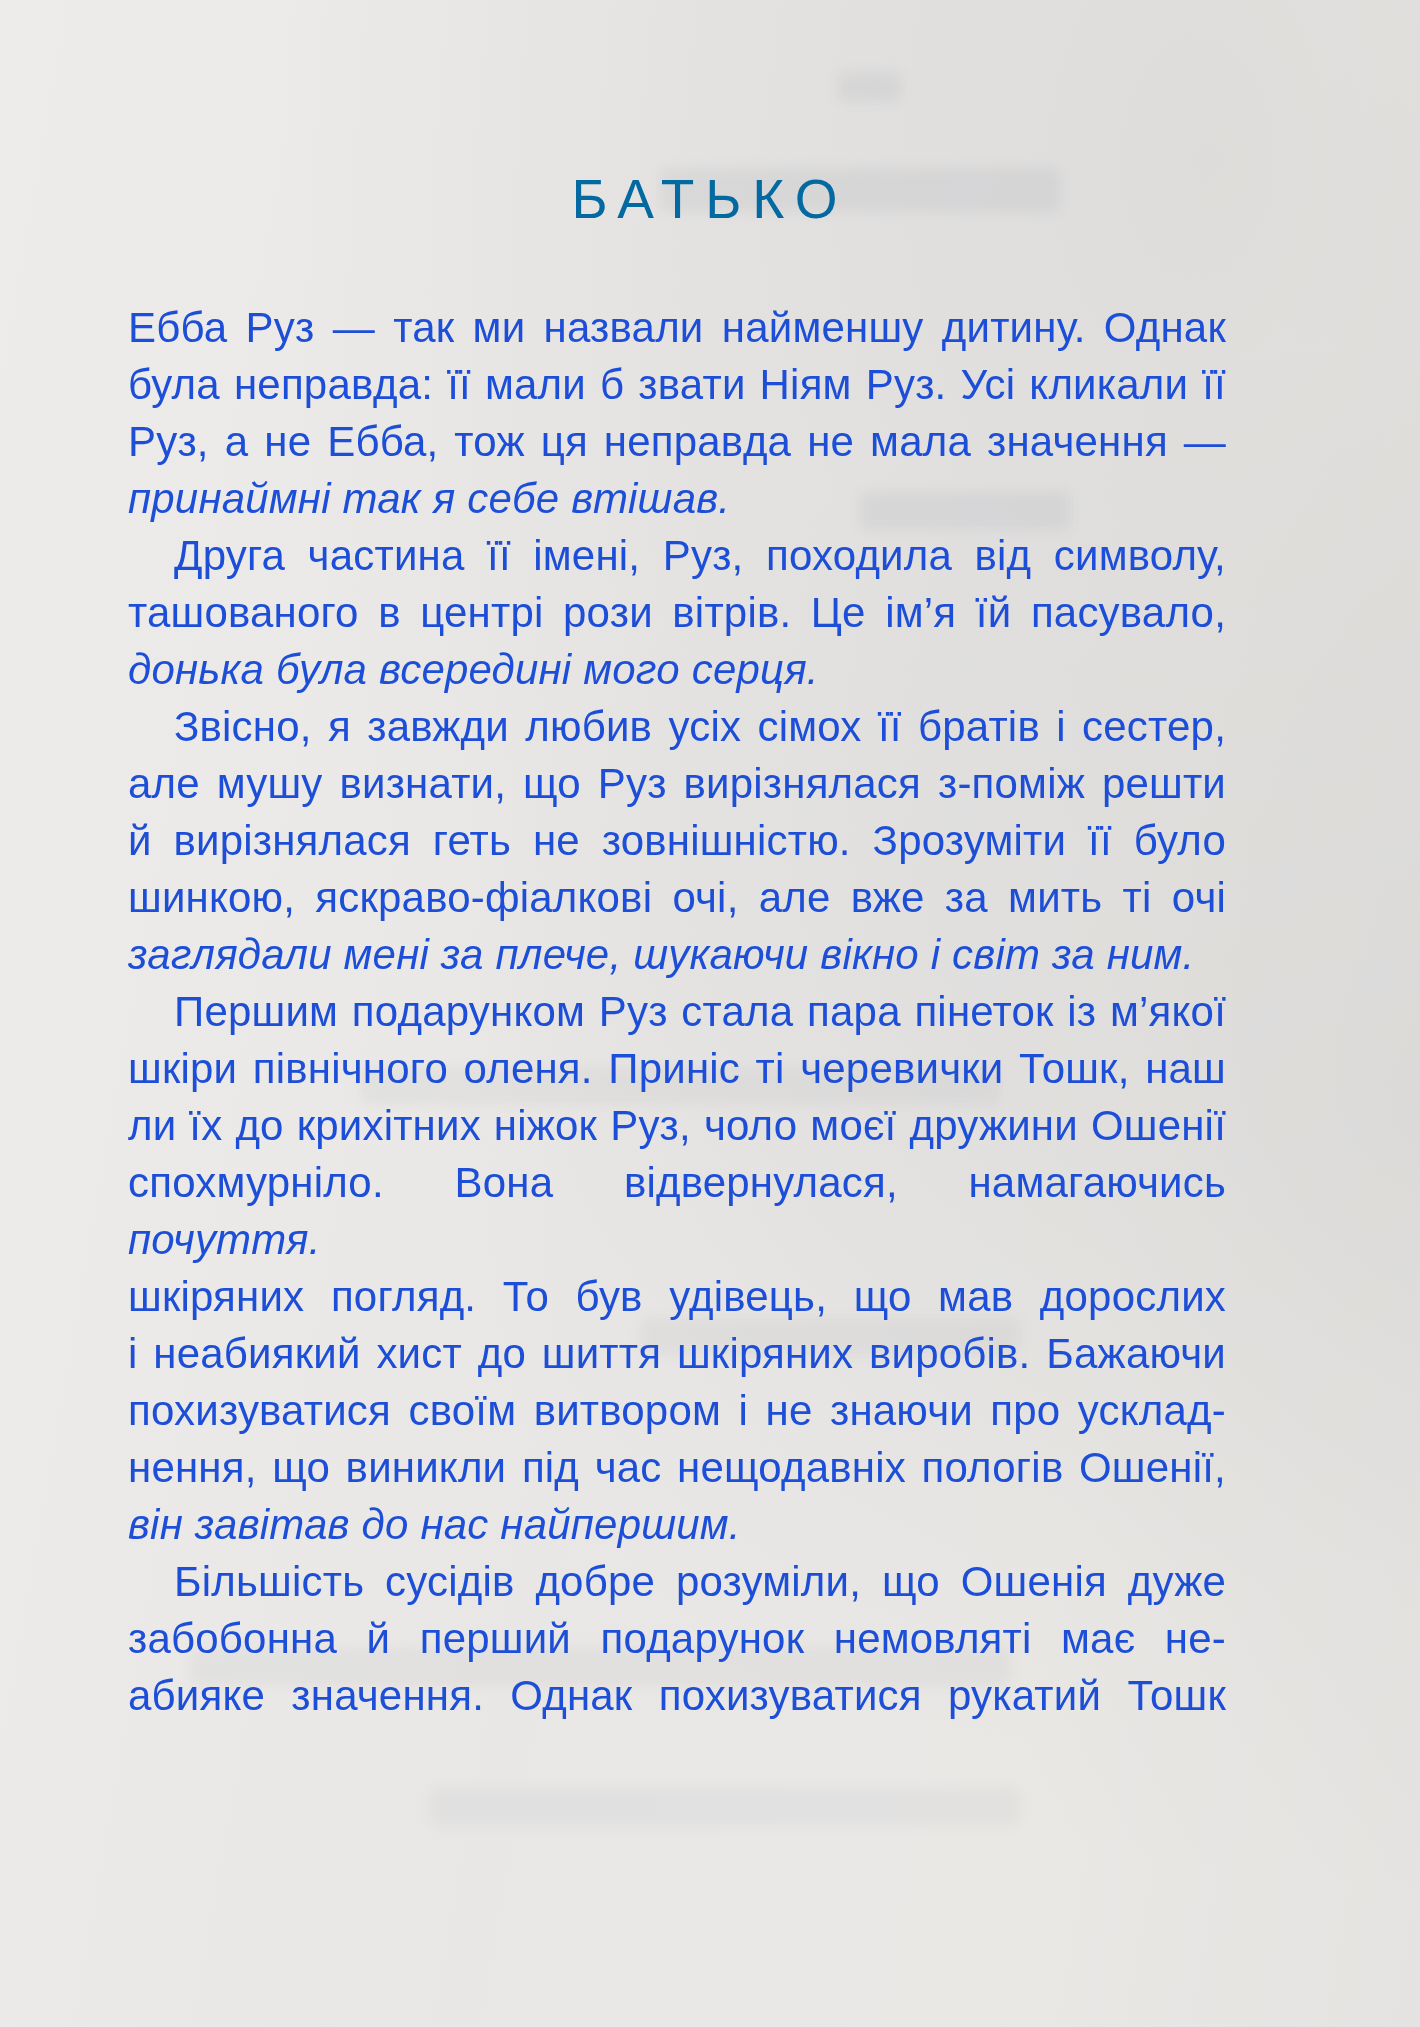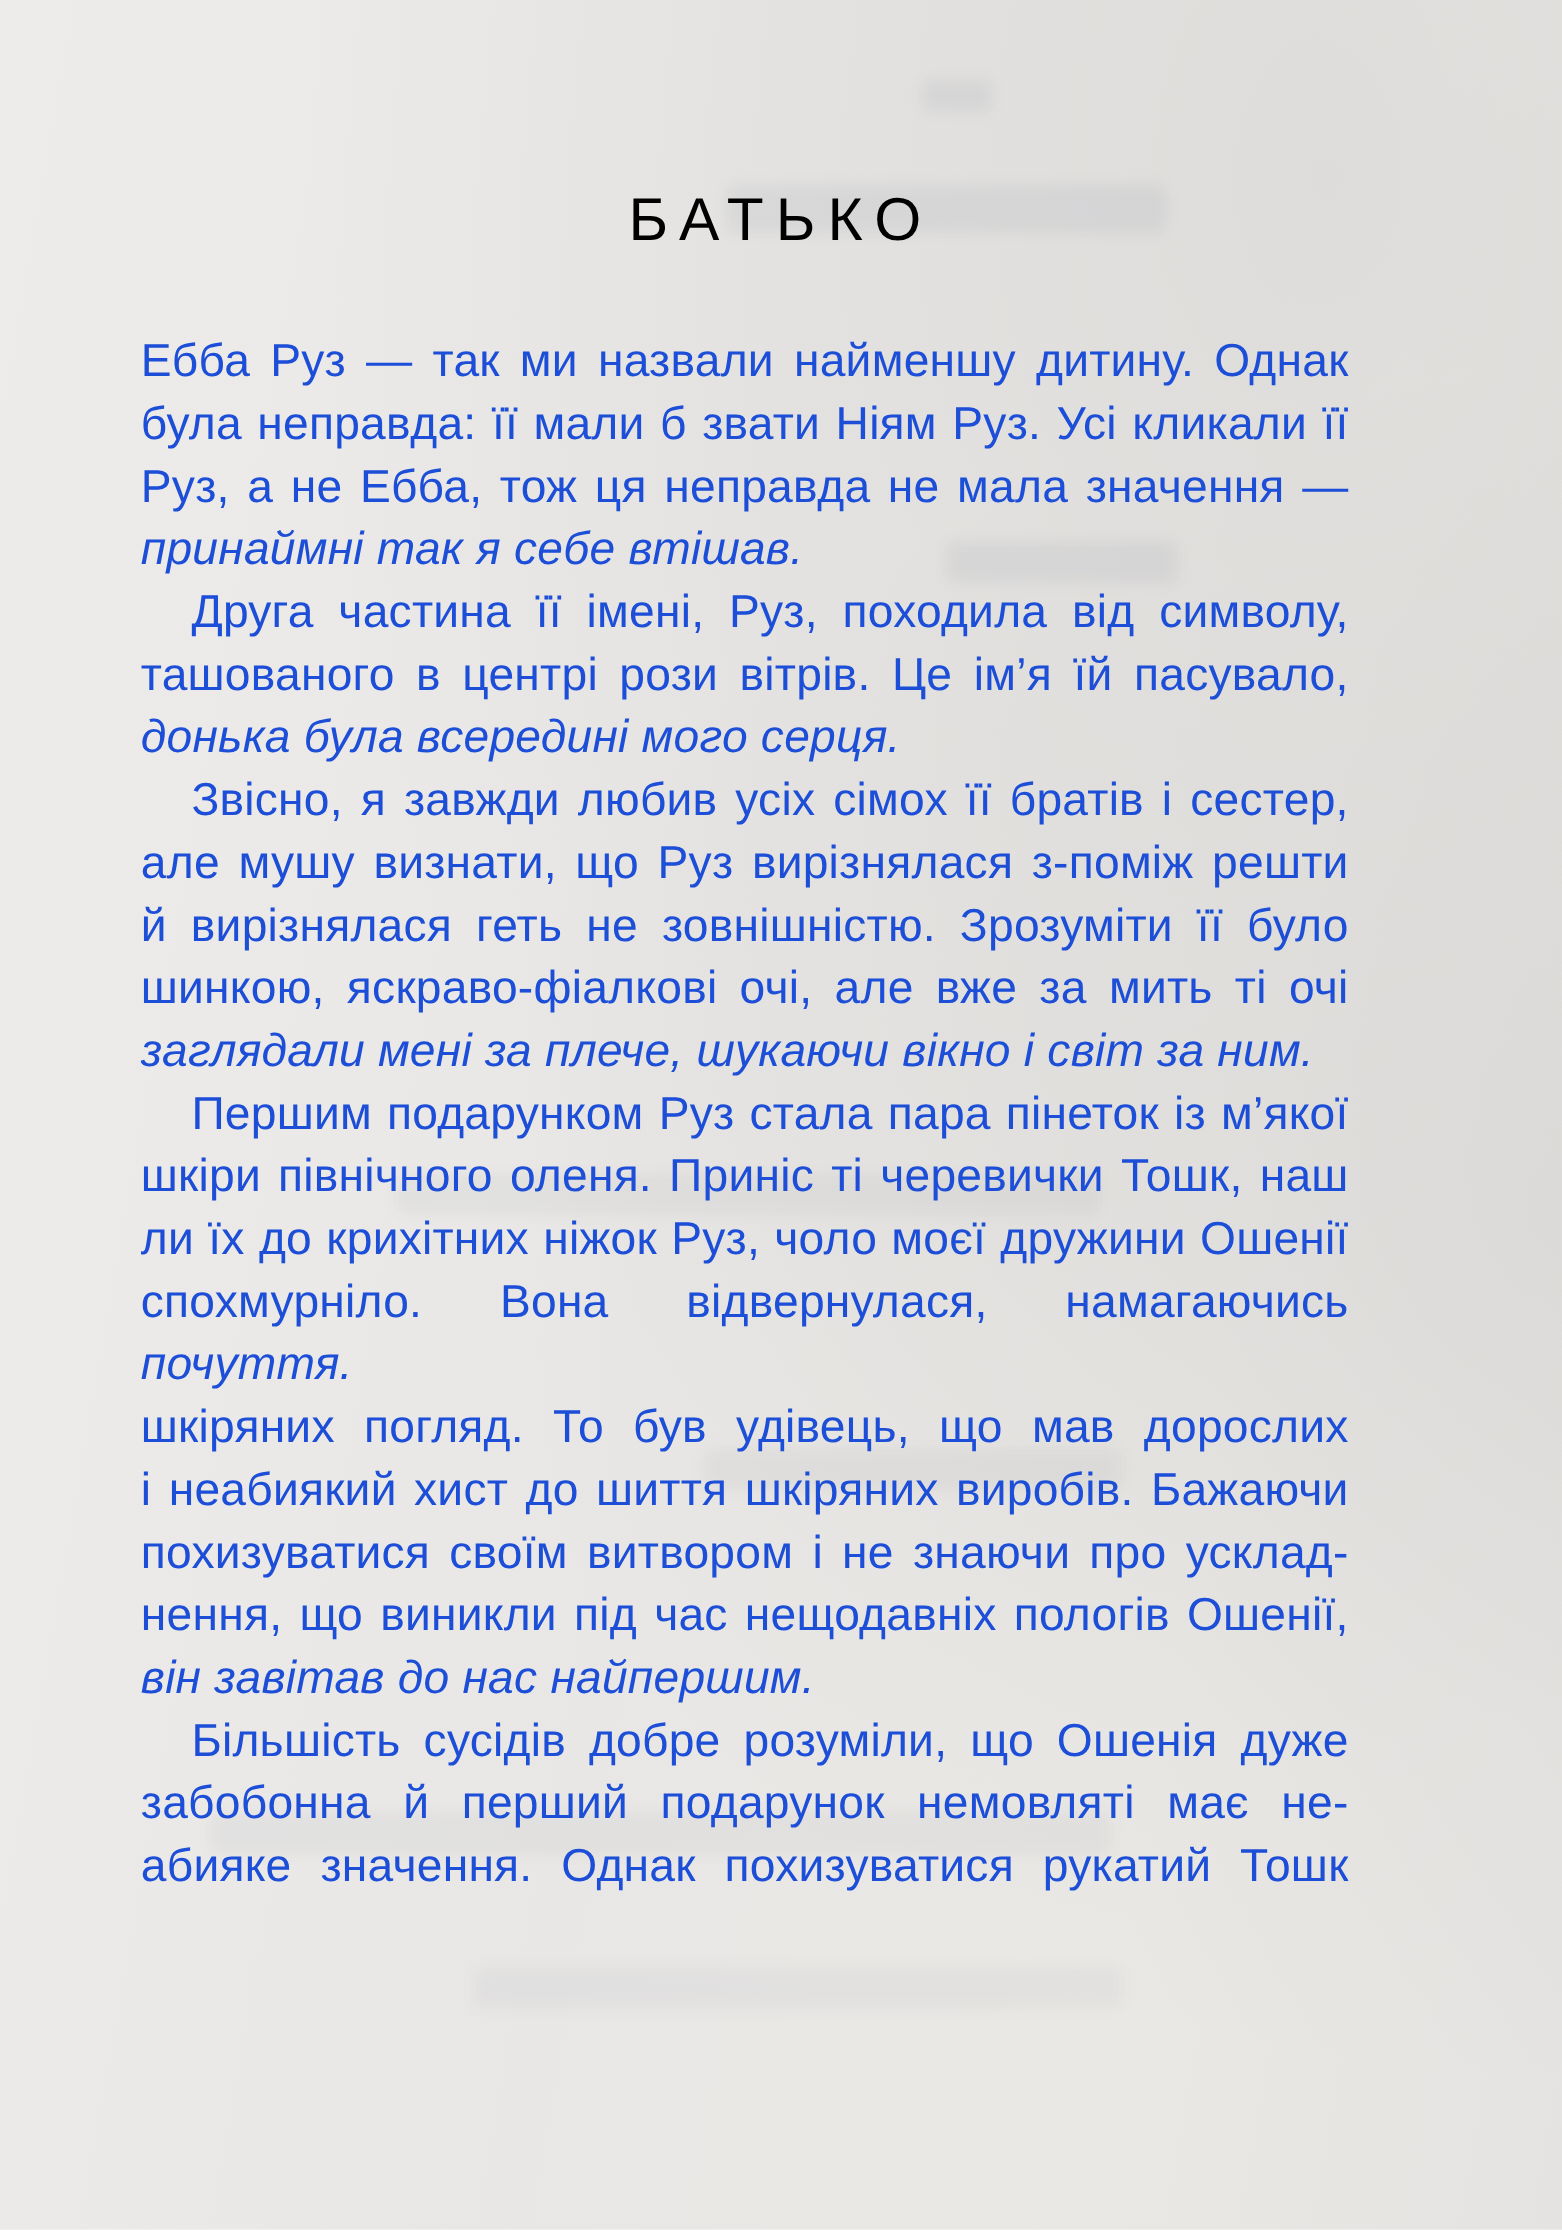--- a/index.html
+++ b/index.html
@@ -24,21 +24,21 @@
   .page-title {
     position: absolute;
     top: 168px;
     left: 0;
     width: 1420px;
     margin: 0;
     text-align: center;
     font-size: 55px;
     font-weight: 400;
     letter-spacing: 11px;
-    color: #000000;
+    color: #0369a1;
     line-height: 62px;
   }
   .text-block {
     position: absolute;
     left: 128px;
     top: 299px;
     width: 1098px;
   }
   .para {
     margin: 0;

